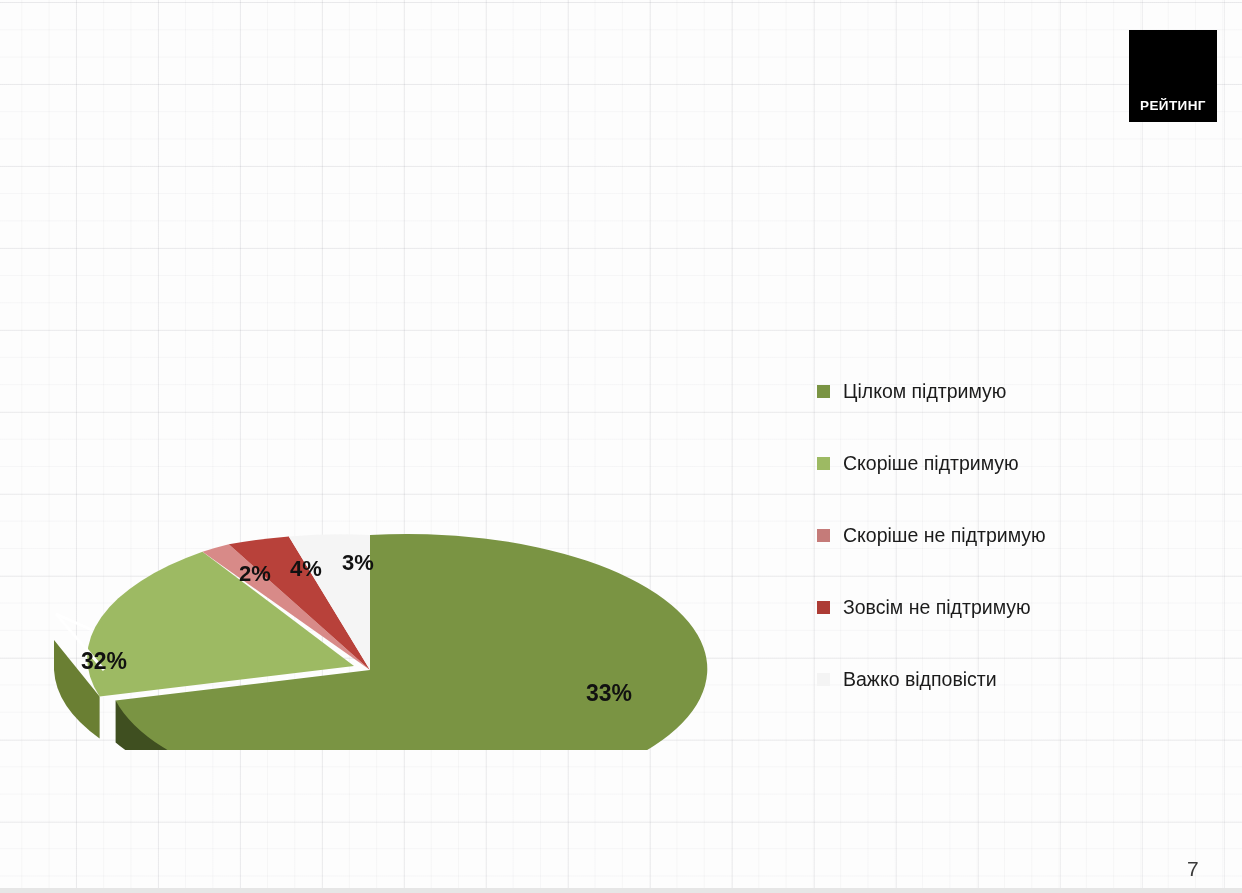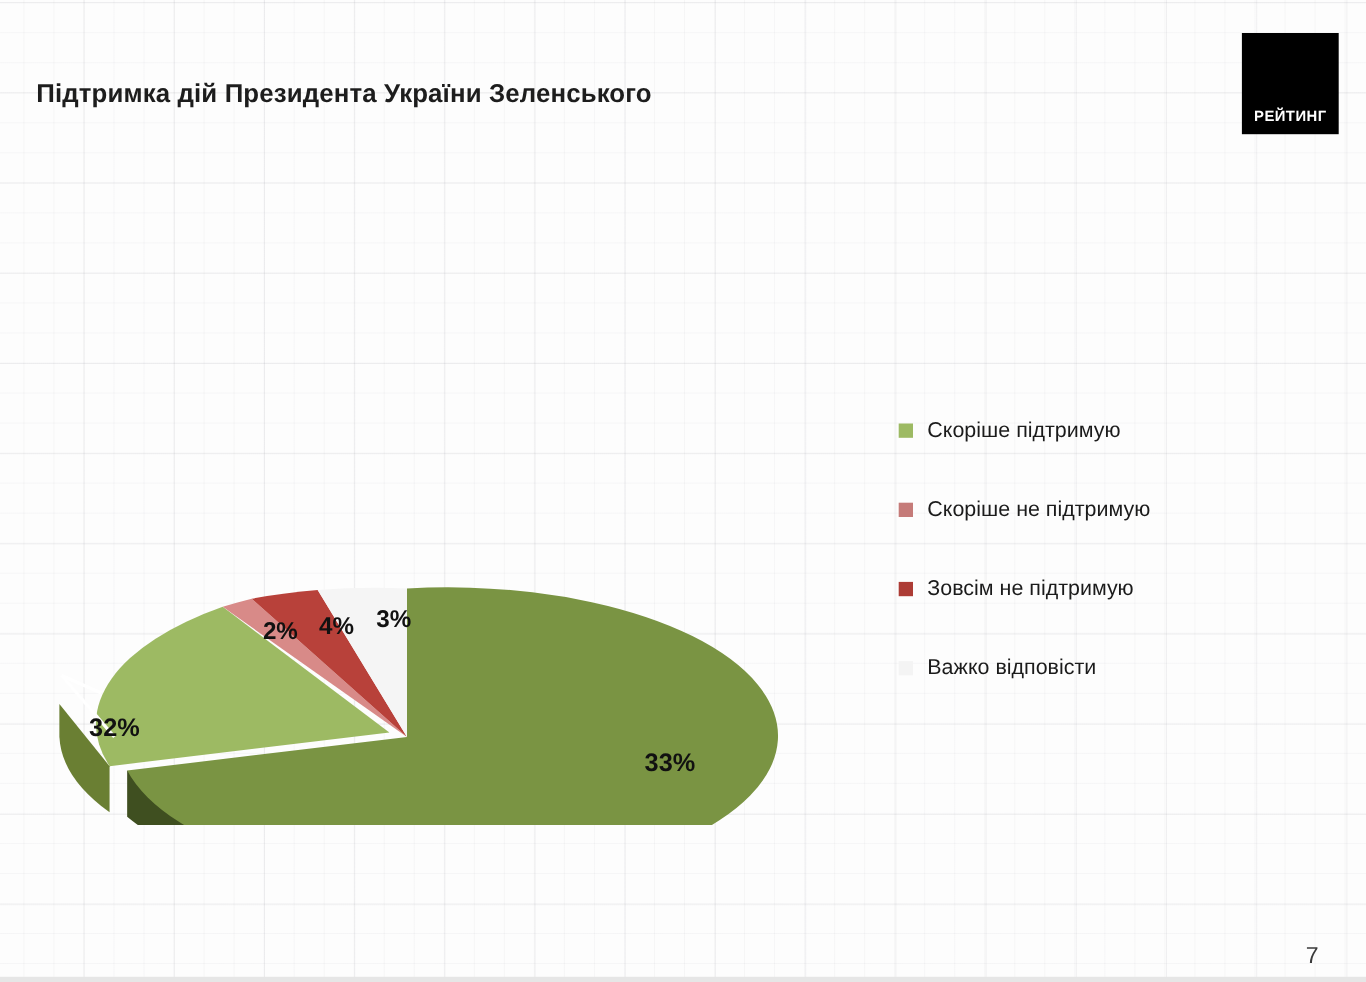--- a/index.html
+++ b/index.html
@@ -80,21 +80,20 @@
     background:#e6e6e6;
   }
 </style>
 </head>
 <body>
 
 <div id="grid"></div>
 
 <div id="slide">
 
-  <div id="title">Підтримка дій Президента України Зеленського</div>
 
   <div id="logo">
     <span id="logo-text">РЕЙТИНГ</span>
   </div>
 
   <div id="chart">
     <svg width="820" height="520" viewBox="0 0 820 520">
       <defs>
         <clipPath id="clipBelow">
           <rect x="0" y="320" width="820" height="200"></rect>
@@ -143,20 +142,24 @@
 
     <div class="pct-label" id="lbl59">33%</div>
     <div class="pct-label" id="lbl32">32%</div>
     <div class="pct-label" id="lbl2">2%</div>
     <div class="pct-label" id="lbl4">4%</div>
     <div class="pct-label" id="lbl3">3%</div>
   </div>
 
   <div id="legend">
     <div class="legend-row">
+      <span class="swatch" style="background:#7a9443;"></span>
+      <span class="legend-label">Цілком підтримую</span>
+    </div>
+    <div class="legend-row">
       <span class="swatch" style="background:#9dba63;"></span>
       <span class="legend-label">Скоріше підтримую</span>
     </div>
     <div class="legend-row">
       <span class="swatch" style="background:#c57b79;"></span>
       <span class="legend-label">Скоріше не підтримую</span>
     </div>
     <div class="legend-row">
       <span class="swatch" style="background:#ad3c35;"></span>
       <span class="legend-label">Зовсім не підтримую</span>

